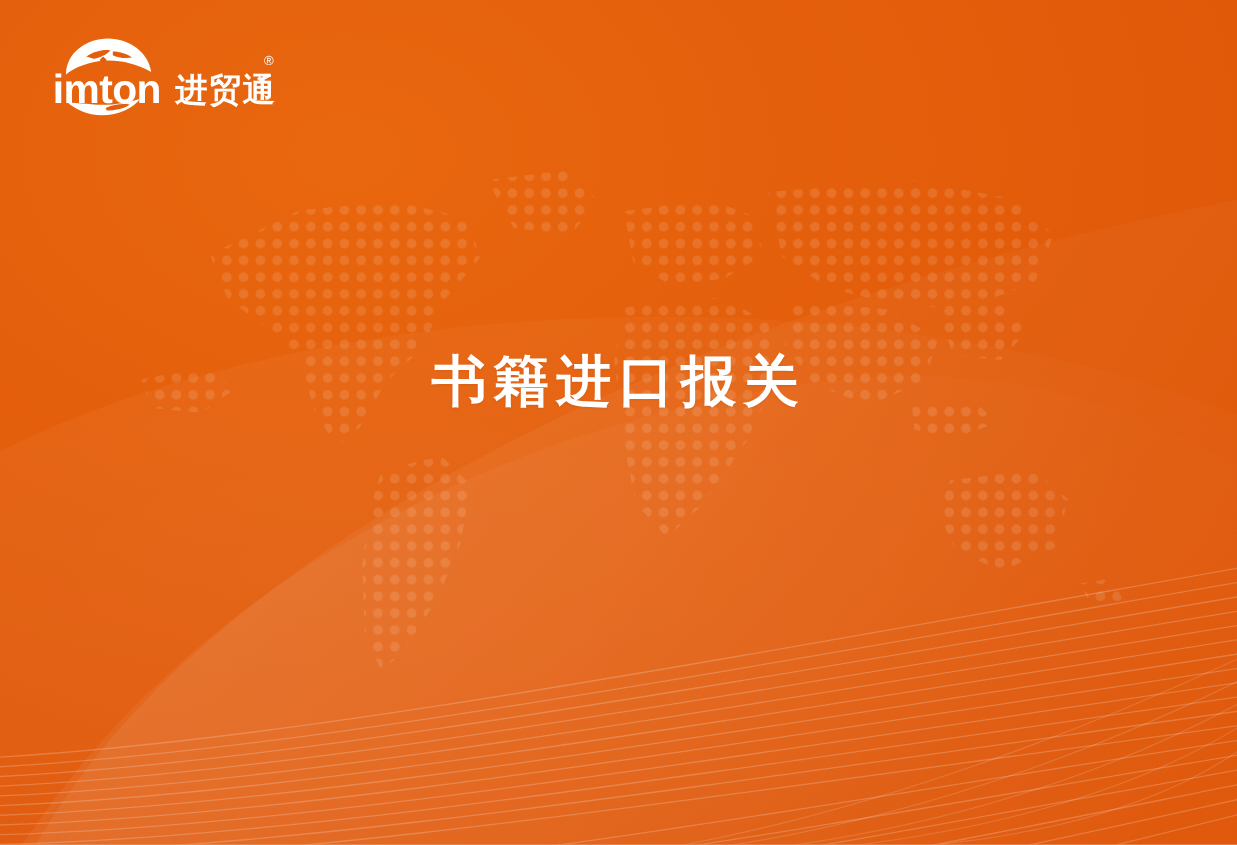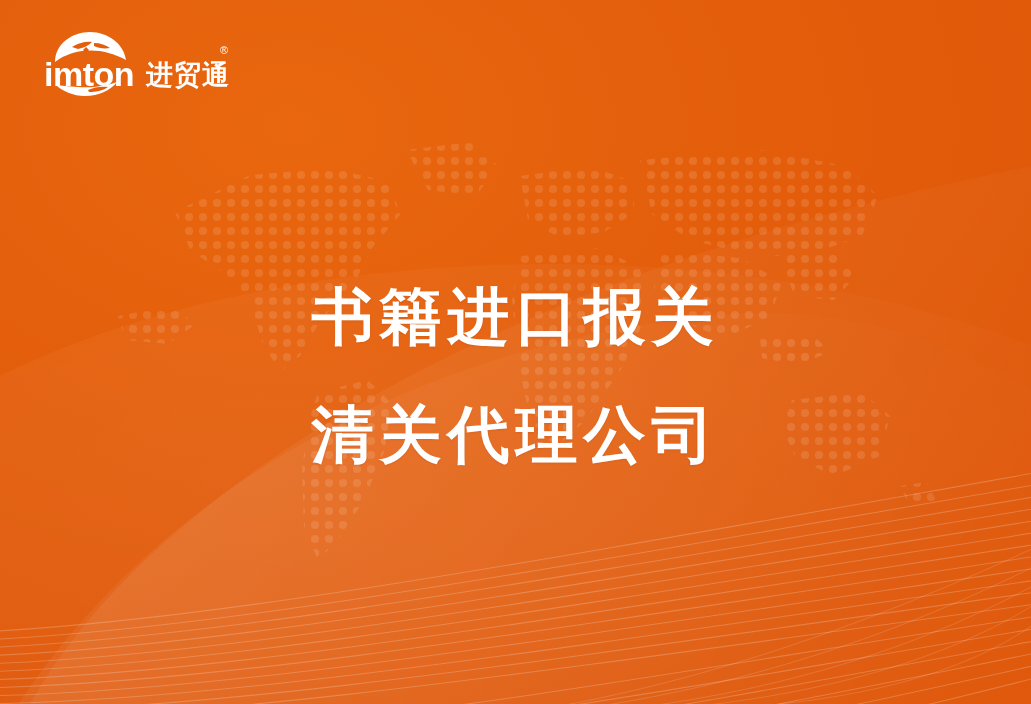--- a/index.html
+++ b/index.html
@@ -96,21 +96,21 @@
   .headline {
     position: absolute;
     left: 0;
     top: 258px;
     width: 1031px;
     text-align: center;
     color: #ffffff;
   }
   .headline .line {
     display: block;
-    font-size: 62px;
+    font-size: 46px;
     font-weight: bold;
     line-height: 118px;
     letter-spacing: 6px;
     white-space: nowrap;
     text-shadow: 0 1px 2px rgba(120,40,0,0.12);
   }
 </style>
 </head>
 <body>
 
@@ -195,16 +195,15 @@
       <path d="M14 57 C20 63, 31 68, 43 68 C57 68, 69 62, 75 54 C64 58, 50 60, 36 59 C27 58, 19 58, 14 57 Z"></path>
       <path d="M46 62 C52 59, 60 58, 66 59 C61 63, 53 64, 47 64 Z" fill="#e35d0b"></path>
     </g>
     <text x="2" y="58" font-family="'Liberation Sans','DejaVu Sans',sans-serif" font-size="34" font-weight="bold" fill="#ffffff" letter-spacing="-0.5">imton</text>
     <text x="104" y="56" font-family="'Liberation Sans','DejaVu Sans',sans-serif" font-size="27" font-weight="bold" fill="#ffffff" letter-spacing="1">进贸通</text>
     <text x="182" y="26" font-family="'Liberation Sans','DejaVu Sans',sans-serif" font-size="11" fill="#ffffff" text-anchor="middle">®</text>
   </svg>
 
   <div class="headline">
     <span class="line">书籍进口报关</span>
-    <span class="line">清关代理公司</span>
   </div>
 
 </div>
 
 </body></html>

